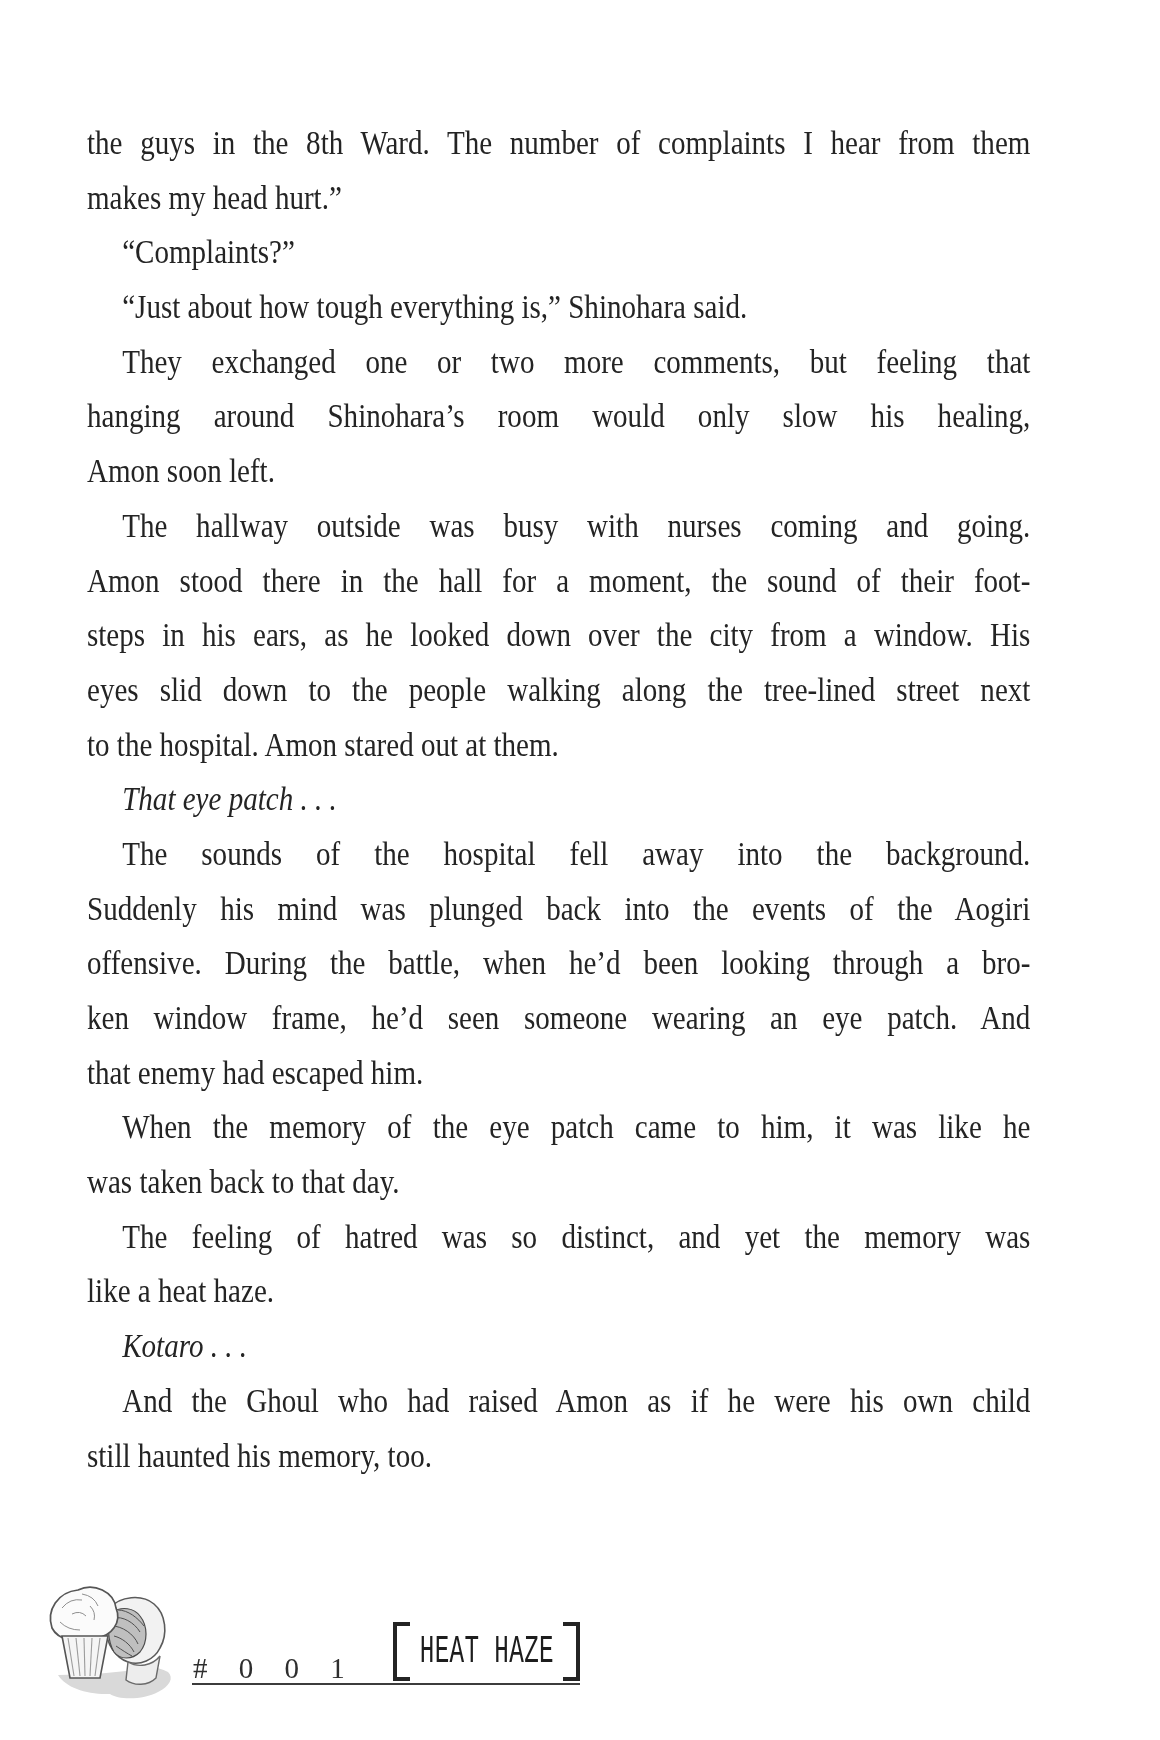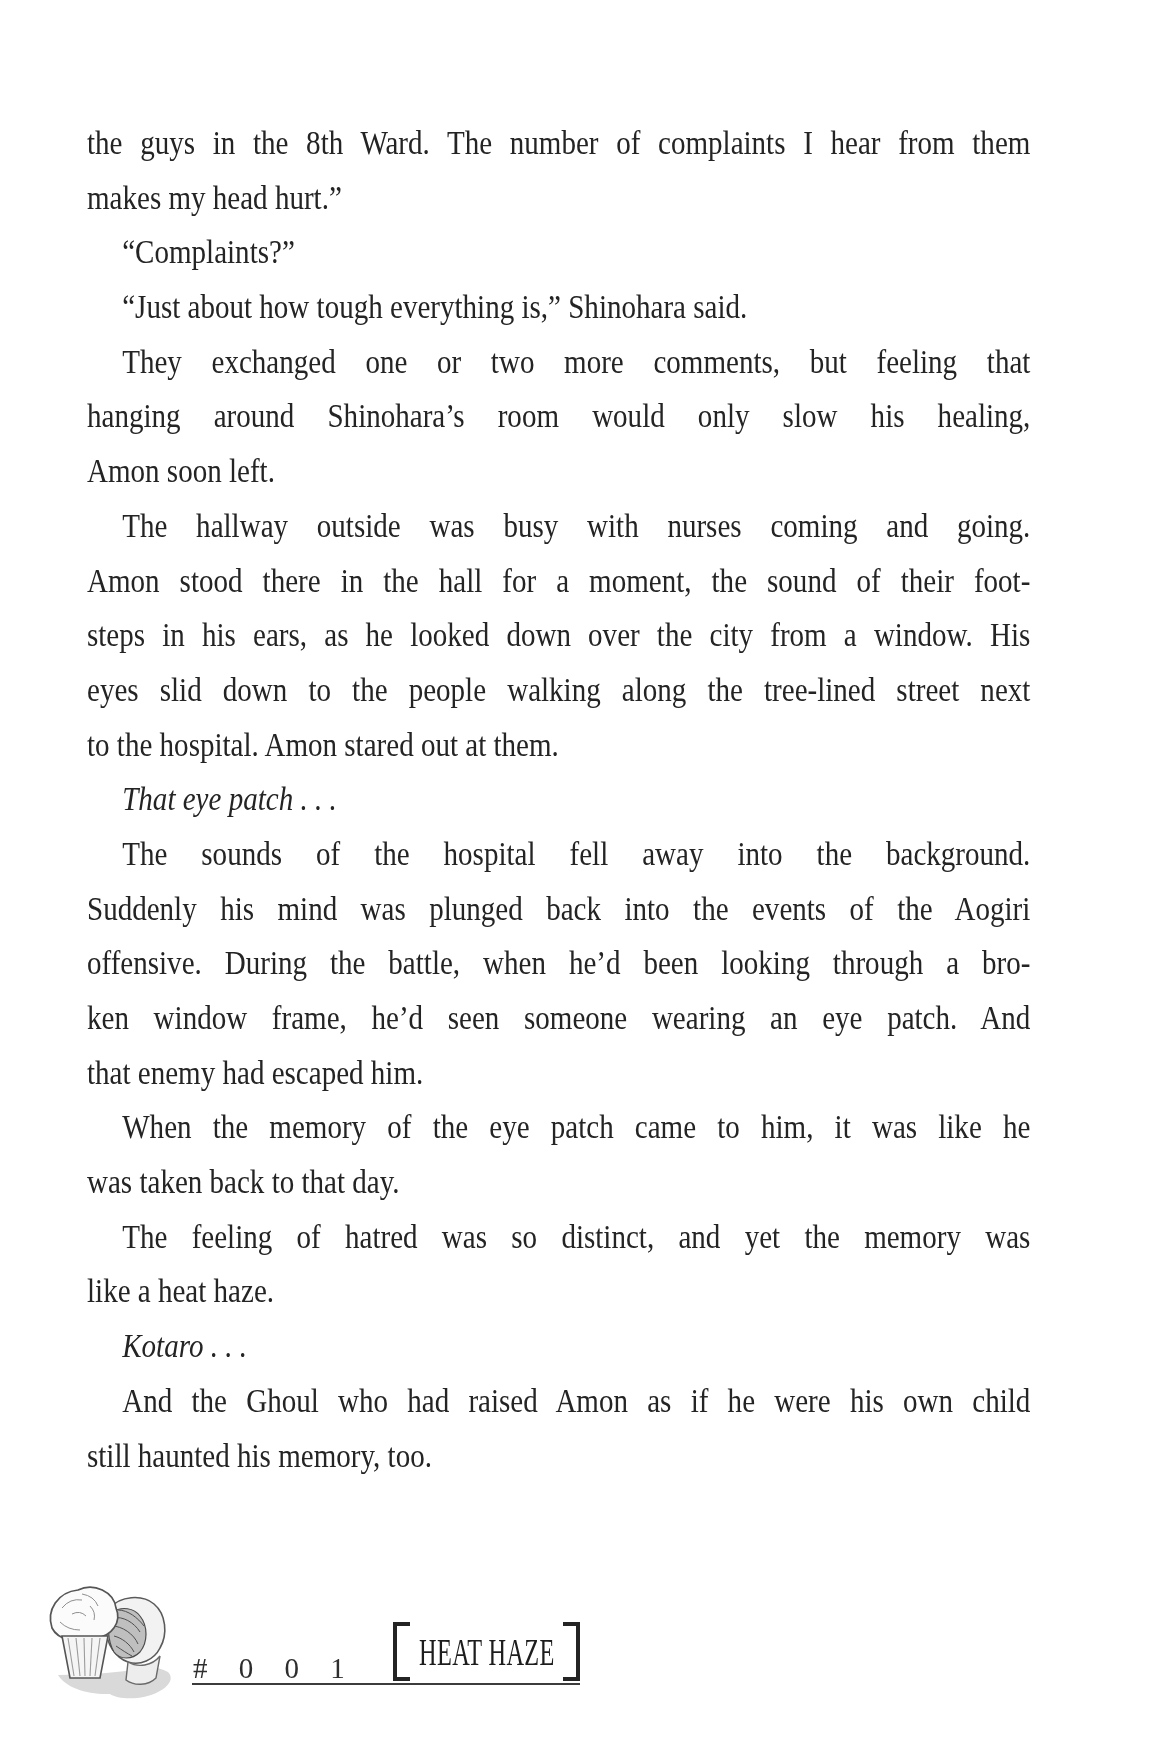--- a/index.html
+++ b/index.html
@@ -62,20 +62,21 @@
   }
   .chapter-title-box {
     position: absolute;
     left: 393px;
     top: 1622px;
     width: 187px;
     height: 59px;
     display: flex;
     align-items: center;
     justify-content: center;
+    font-family: Liberation Mono, monospace;
   }
   .bracket {
     position: absolute;
     top: 0;
     bottom: 0;
     width: 13px;
   }
   .bracket.left {
     left: 0;
     border-left: 4px solid #242424;

